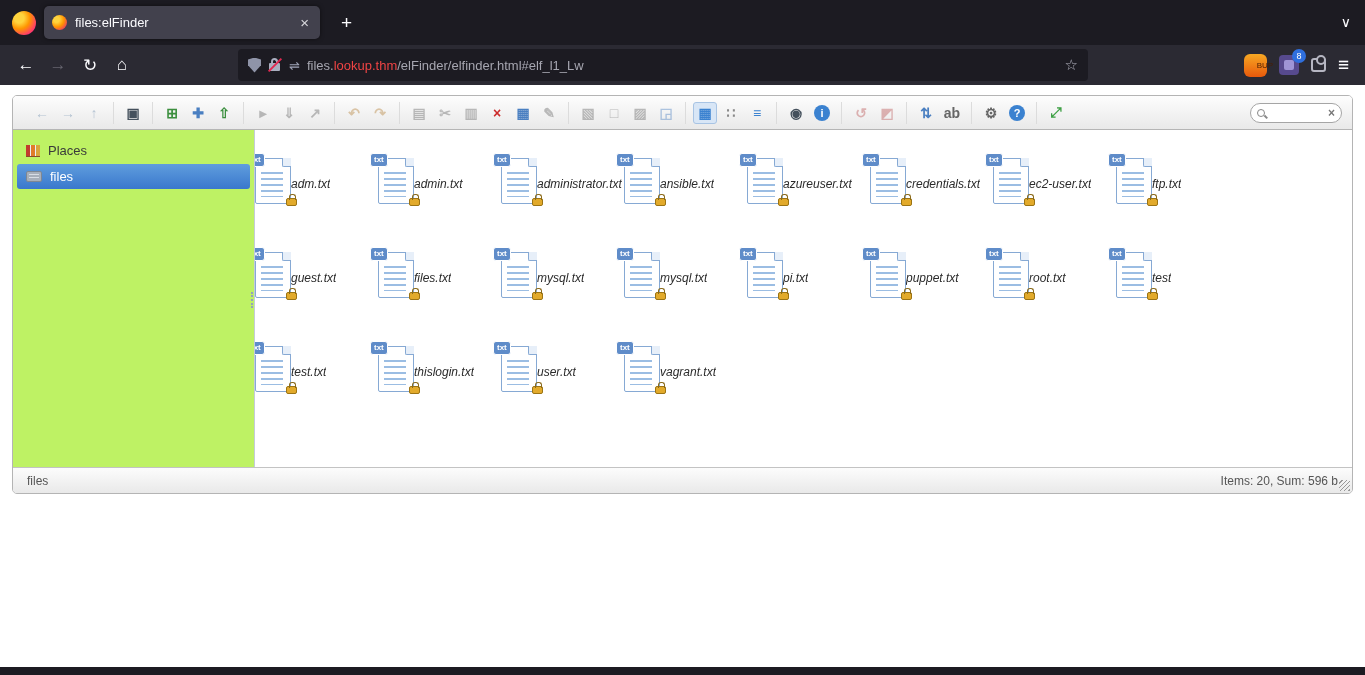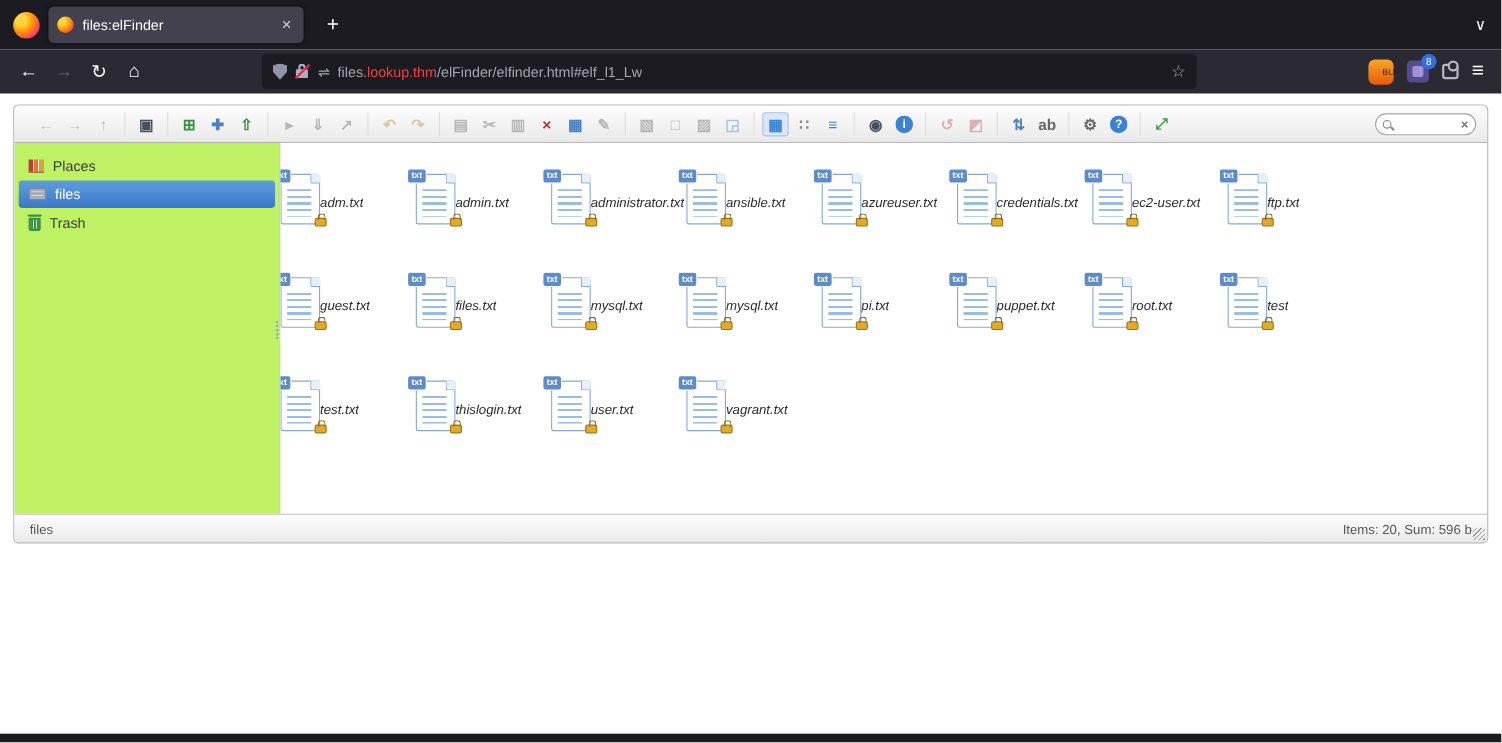--- a/index.html
+++ b/index.html
@@ -3,21 +3,21 @@
 <meta charset="utf-8">
 <style>
   * { box-sizing: border-box; margin: 0; padding: 0; }
   html,body { width:1365px; height:675px; overflow:hidden; }
   body { font-family:"Liberation Sans", sans-serif; background:#ffffff; position:relative; }
 
   
   .titlebar { position:absolute; top:0; left:0; width:1365px; height:45px; background:#1c1b22; display:flex; align-items:center; }
   .fx-logo { width:24px; height:24px; border-radius:50%; margin-left:12px; flex:0 0 auto;
     background:radial-gradient(circle at 30% 30%, #ffd43e 0 20%, #ff9500 45%, #ff3b6b 75%, #b5007f 100%); }
-  .tab { margin-left:8px; width:232px; height:33px; background:#42414d; border-radius:5px; display:flex; align-items:center; padding:0 8px; gap:8px; box-shadow:0 0 4px rgba(0,0,0,.5); }
+  .tab { margin-left:8px; width:276px; height:33px; background:#42414d; border-radius:5px; display:flex; align-items:center; padding:0 8px; gap:8px; box-shadow:0 0 4px rgba(0,0,0,.5); }
   .tab-favicon { width:15px; height:15px; border-radius:50%; flex:0 0 auto;
     background:radial-gradient(circle at 30% 30%, #ffd43e 0 20%, #ff9500 50%, #e8326e 85%); }
   .tab-title { flex:1; color:#fbfbfe; font-size:13px; white-space:nowrap; overflow:hidden; }
   .tab-close { color:#d7d7db; font-size:15px; padding:0 3px; cursor:default; }
   .new-tab { color:#fbfbfe; font-size:19px; margin-left:14px; padding:2px 7px; border-radius:4px; }
   .tabs-chevron { position:absolute; right:14px; top:14px; color:#fbfbfe; font-size:14px; }
 
   .navbar { position:absolute; top:45px; left:0; width:1365px; height:40px; background:#2b2a33; display:flex; align-items:center; padding:0 10px; }
   .nav-btn { width:32px; height:30px; display:flex; align-items:center; justify-content:center; color:#fbfbfe; font-size:17px; border-radius:4px; }
   .nav-btn.disabled { color:#66656f; }
@@ -209,24 +209,20 @@
   <div class="fm-body">
     <div class="fm-sidebar" id="sidebar-list">
         <div class="side-item">
           <span class="icon-places"></span>
           <span>Places</span>
         </div>
         <div class="side-item selected">
           <span class="icon-drive"></span>
           <span>files</span>
         </div>
-        <div class="side-item">
-          <span class="icon-trash"></span>
-          <span>Trash</span>
-        </div>
       </div>
     <span class="sidebar-grip"></span>
     <div class="fm-work">
       <div class="file-grid" id="file-grid">
           <div class="file-cell">
             <div class="file-icon">
               <div class="page">
                 <div class="lines"></div>
                 <div class="fold"></div>
               </div>

